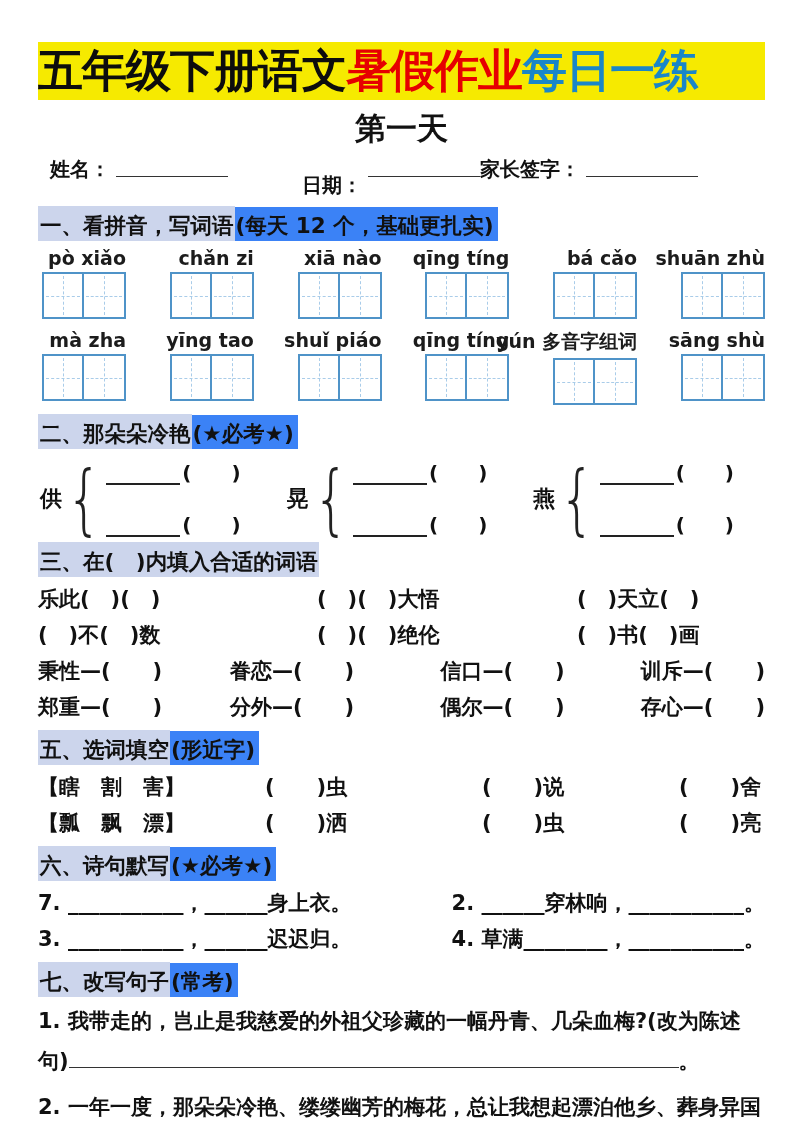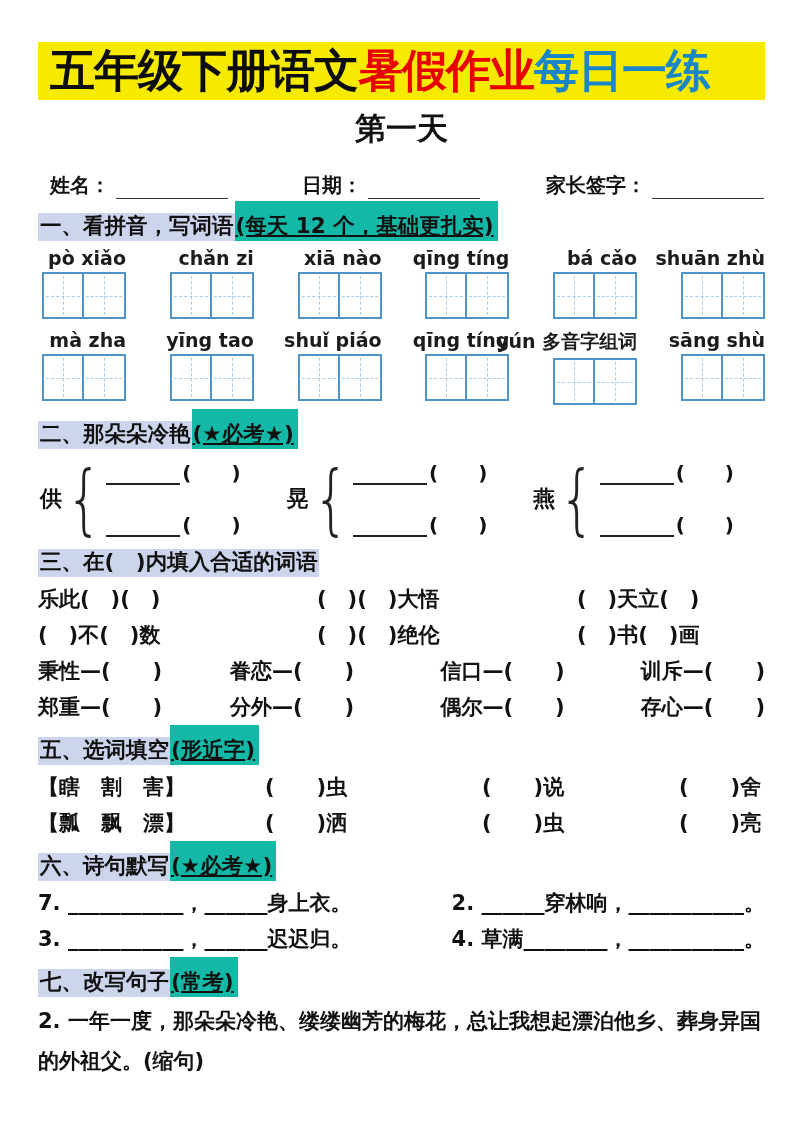--- a/index.html
+++ b/index.html
@@ -6,38 +6,38 @@
   .page{
     width:793px;height:1122px;box-sizing:border-box;
     padding:42px 28px 0 38px;
     font-family:"DejaVu Sans","Liberation Sans",sans-serif;
     color:#111;overflow:hidden;background:#fff;
   }
   
   .banner{
     background:#f6ea00;height:58px;line-height:58px;
     font-size:45px;font-weight:800;letter-spacing:-1px;
-    white-space:nowrap;padding:0 12px;
+    white-space:nowrap;padding:0 0;
   }
   .banner .t-black{color:#0d0d0d;}
   .banner .t-red{color:#e60000;}
   .banner .t-blue{color:#1a86c8;}
   
   .day{font-size:31px;font-weight:800;text-align:center;margin:8px 0 6px 0;}
   
-  .info{display:flex;align-items:flex-end;font-size:20px;font-weight:700;margin:2px 0 12px 12px;}
+  .info{display:flex;align-items:flex-start;font-size:20px;font-weight:700;margin:2px 0 12px 12px;}
   .info .ulab{margin-right:6px;}
   .uline{display:inline-block;border-bottom:1.6px solid #333;height:20px;}
   .info .uline{width:112px;}
   .info .gap1{margin-left:74px;margin-top:16px;}
-  .info .gap2{margin-left:66px;font-family:Liberation Mono, monospace;}
+  .info .gap2{font-family:Liberation Mono, monospace;}
   
   .sec{font-size:21.5px;font-weight:800;margin:10px 0 4px 0;line-height:30px;}
-  .hl-b{background:#ccd5ec;padding:0 1px 3px 2px;}
-  .hl-p{background:#14b8a6;padding:12px 4px 3px 1px;text-decoration:underline;}
+  .hl-b{background:#ccd5ec;padding:7px 1px 3px 2px;}
+  .hl-p{background:#3b82f6;padding:6px 4px 3px 1px;}
   
   .grid-row{display:flex;justify-content:space-between;margin-top:6px;}
   .wcol{width:88px;display:flex;flex-direction:column;align-items:flex-end;}
   .pin{font-size:19px;font-weight:600;color:#1c1c1c;white-space:nowrap;margin-bottom:3px;}
   .tian{display:flex;}
   .tcell{width:42px;height:47px;border:2px solid #4f93c8;position:relative;background:#fff;box-sizing:border-box;}
   .tcell+.tcell{border-left:none;}
   .tcell::before{content:"";position:absolute;left:2px;right:2px;top:50%;border-top:1.6px dashed #a9cce9;}
   .tcell::after{content:"";position:absolute;top:2px;bottom:2px;left:50%;border-left:1.6px dashed #a9cce9;}
   
@@ -274,16 +274,19 @@
   </div>
   <div class="exrow">
     <span class="w6a">3. ___________，______迟迟归。</span>
     <span>4. 草满________，___________。</span>
   </div>
 
   <div class="sec">
     <span class="hl-b">七、改写句子</span><span class="hl-p">(常考)</span>
   </div>
   <div class="para">
+    <span>1. 我带走的，岂止是我慈爱的外祖父珍藏的一幅丹青、几朵血梅?(改为陈述句)</span><span class="blank" style="width:610px;"></span><span>。</span>
+  </div>
+  <div class="para">
     <span>2. 一年一度，那朵朵冷艳、缕缕幽芳的梅花，总让我想起漂泊他乡、葬身异国的外祖父。(缩句)</span>
   </div>
 
 </div>
 
 </body></html>

